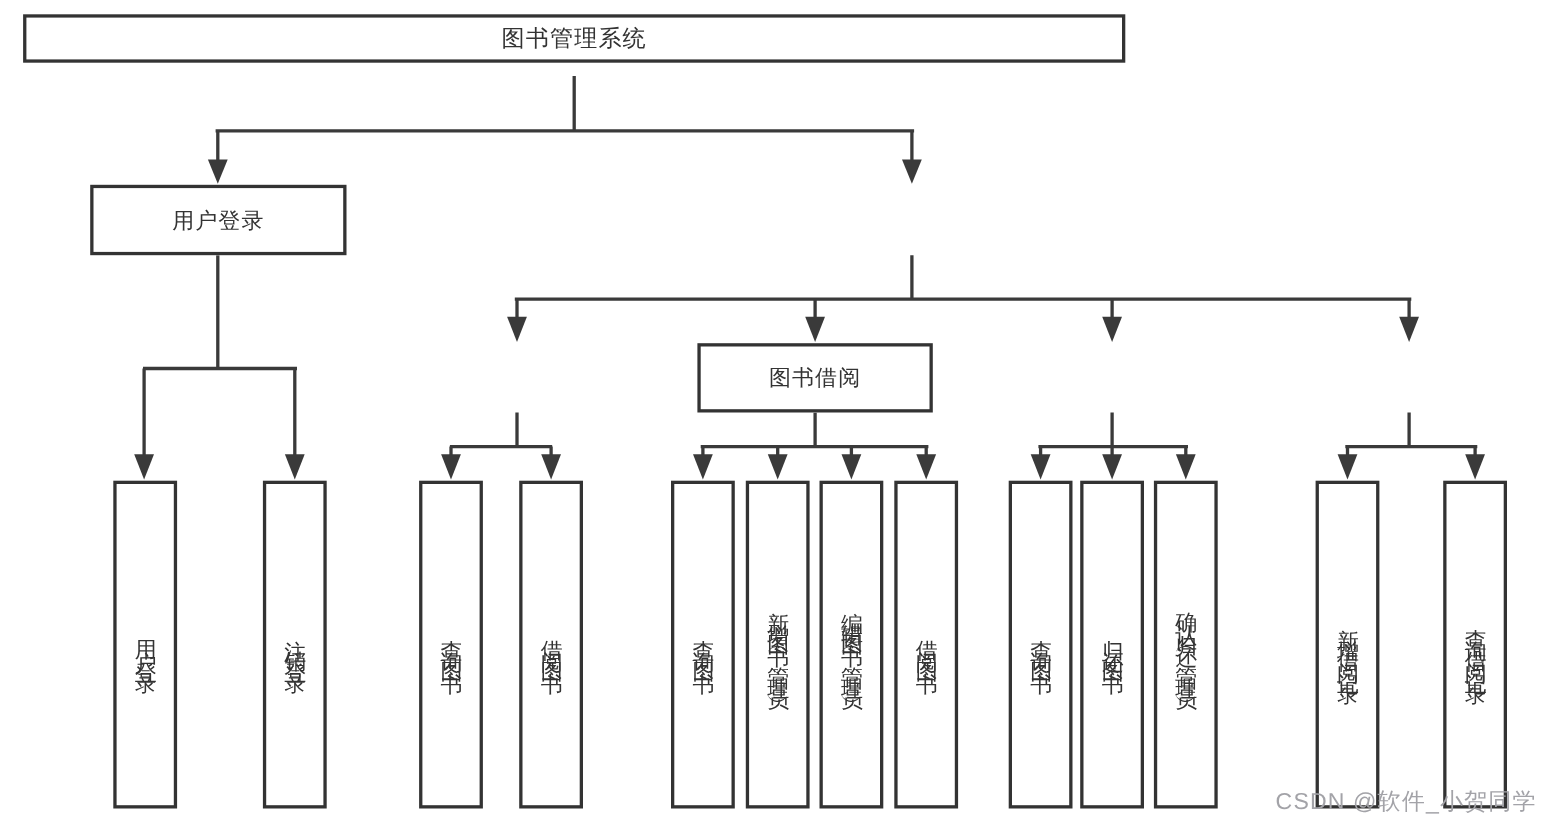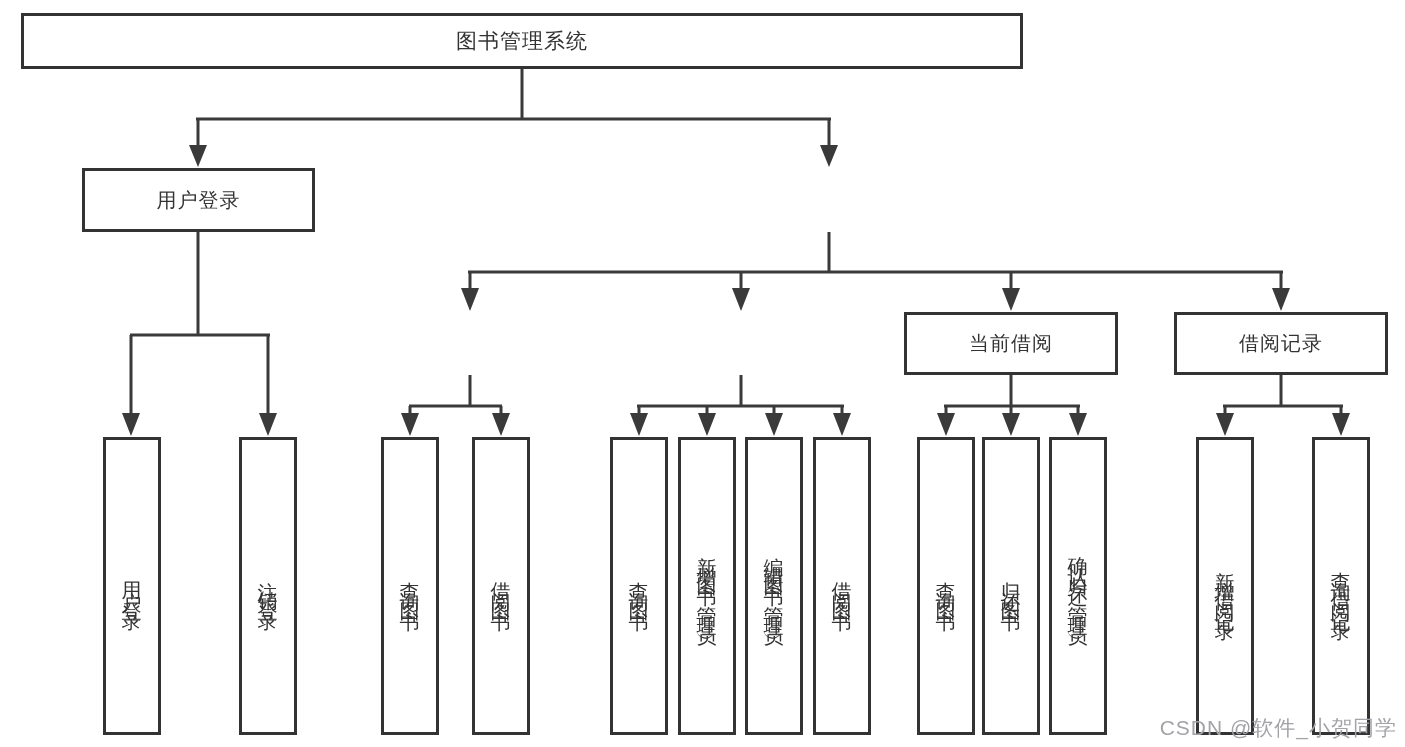--- a/index.html
+++ b/index.html
@@ -120,33 +120,30 @@
       <polygon points="1002,413 1020,413 1011,436"></polygon>
       <polygon points="1069,413 1087,413 1078,436"></polygon>
     </g>
     <g>
       <path d="M1281,375 V407 M1223,406 H1343 M1225,406 V418 M1341,406 V418"></path>
       <polygon points="1216,413 1234,413 1225,436"></polygon>
       <polygon points="1332,413 1350,413 1341,436"></polygon>
     </g>
   </svg>
 
-  <div class="box hbox root" style="left:21px; top:13px; width:1002px; height:56px;">
+  <div class="box hbox root" style="left:21px; top:13px; width:1002px; height:44px;">
     <span>图书管理系统</span>
   </div>
 
   <div class="box hbox" style="left:82px; top:168px; width:233px; height:64px;">
     <span>用户登录</span>
   </div>
 
-  <div class="box hbox" style="left:904px; top:312px; width:214px; height:63px;">
-    <span>当前借阅</span>
-  </div>
-  <div class="box hbox" style="left:1174px; top:312px; width:214px; height:63px;">
-    <span>借阅记录</span>
+  <div class="box hbox" style="left:634px; top:312px; width:214px; height:63px;">
+    <span>图书借阅</span>
   </div>
 
   <div class="vbox" style="left:103px;">
     <span>用户登录</span>
   </div>
   <div class="vbox" style="left:239px;">
     <span>注销登录</span>
   </div>
 
   <div class="vbox" style="left:381px;">

